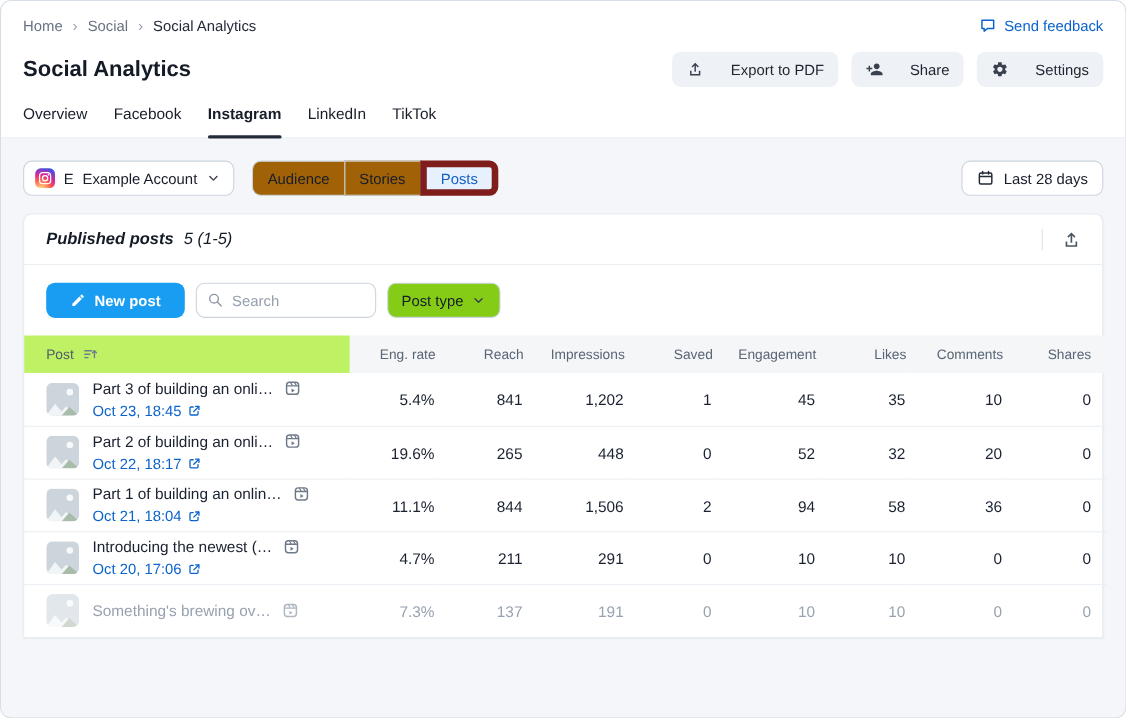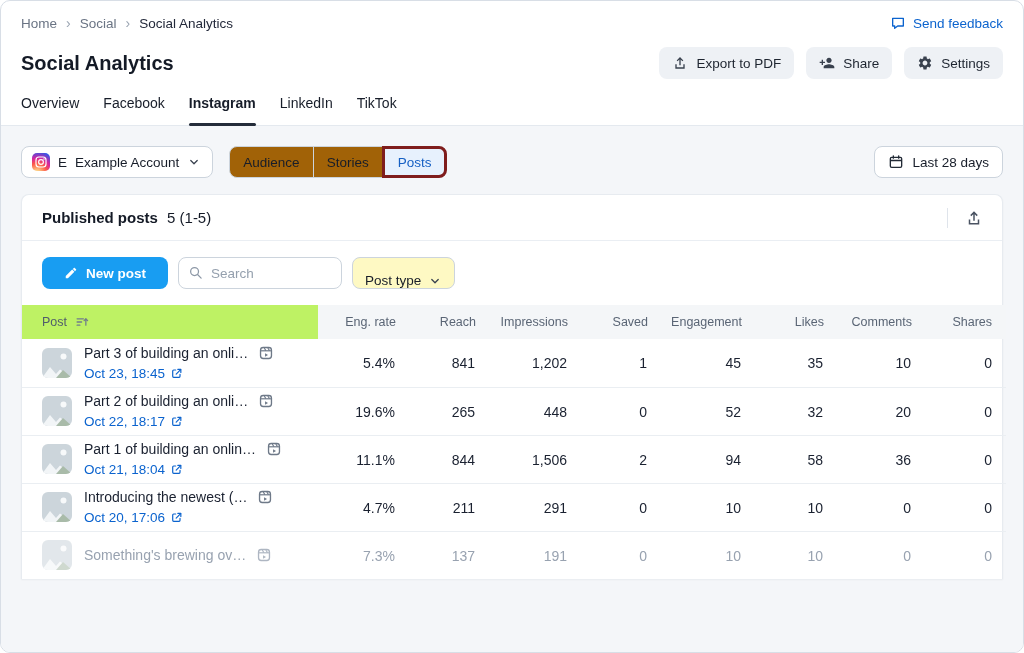--- a/index.html
+++ b/index.html
@@ -24,21 +24,21 @@
   .crumb.current { color: #23293a; }
   .bc-sep { color: #9aa4b2; font-size: 14px; }
   .feedback { display: flex; align-items: center; gap: 7px; color: #0b63ce; font-size: 13.5px; cursor: pointer; text-decoration: none; }
   .feedback .ic { width: 16px; height: 16px; }
 
   
   .title-row { flex: none; padding: 2px 20px 0; display: flex; align-items: center; justify-content: space-between; }
   h1 { margin: 0; font-size: 20px; font-weight: 700; color: #141a26; }
   .actions { display: flex; gap: 12px; }
   .btn-gray {
-    display: flex; align-items: center; gap: 8px; height: 32px; padding: 0 13px;
+    display: flex; align-items: center; gap: 24px; height: 32px; padding: 0 13px;
     background: #eef1f5; border: none; border-radius: 8px;
     font-size: 13.5px; color: #1e2530; font-family: inherit; cursor: pointer;
   }
   .btn-gray .ic { width: 16px; height: 16px; color: #39414e; }
 
   
   .tabs { flex: none; margin-top: 12px; padding: 0 20px; display: flex; gap: 24px; border-bottom: 1px solid #e4e9ef; }
   .tab { position: relative; font-size: 14px; color: #171d29; padding: 4px 0 14px; cursor: pointer; }
   .tab.active { font-weight: 700; }
   .tab.active::after { content: ""; position: absolute; left: 0; right: 0; bottom: -1px; height: 3px; background: #242c3a; border-radius: 2px; }
@@ -59,32 +59,32 @@
   .ig-badge .ic { width: 14px; height: 14px; }
   .chev { width: 14px; height: 14px; color: #39414e; }
 
   .segments { display: flex; margin-left: 16px; }
   .segment {
     height: 32px; padding: 0 13px; background: #a16207; border: 1px solid #ccd4dd; margin-left: -1px;
     font-size: 13.5px; color: #171d29; cursor: pointer; font-family: inherit;
   }
   .segment:first-child { border-radius: 8px 0 0 8px; margin-left: 0; }
   .segment:last-child { border-radius: 0 8px 8px 0; }
-  .segment.selected { background: #e7f1fd; border: 3px solid #7f1d1d; color: #1660c4; position: relative; z-index: 1; }
+  .segment.selected { background: #e7f1fd; border: 6px solid #7f1d1d; color: #1660c4; position: relative; z-index: 1; }
 
   .daterange {
     margin-left: auto; display: flex; align-items: center; gap: 8px; height: 32px; padding: 0 13px;
     background: #fff; border: 1px solid #ccd4dd; border-radius: 8px;
     font-size: 13.5px; color: #171d29; cursor: pointer; font-family: inherit;
   }
   .daterange .ic { width: 16px; height: 16px; color: #222a36; }
 
   
   .card { margin-top: 16px; background: #fff; border: 1px solid #e7ebf0; border-bottom: none; border-radius: 8px 8px 0 0; box-shadow: 0 1px 2px rgba(20,30,50,.05); }
-  .card-head { height: 46px; padding: 0 16px 0 20px; display: flex; align-items: center; justify-content: space-between; border-bottom: 1px solid #eaeef3; }
+  .card-head { height: 46px; padding: 0 16px 0 20px; display: flex; align-items: center; justify-content: space-between; border-bottom: 1px solid #eaeef3; font-style: italic; }
   .card-title { font-size: 15px; color: #141a26; }
   .card-title .bold { font-weight: 700; }
   .card-title .count { margin-left: 5px; }
   .head-right { display: flex; align-items: center; gap: 14px; }
   .vdiv { width: 1px; height: 20px; background: #dfe4eb; }
   .icon-btn { background: none; border: none; padding: 3px; cursor: pointer; color: #4a5362; }
   .icon-btn .ic { width: 18px; height: 18px; }
 
   .toolbar { padding: 16px 20px; display: flex; align-items: center; gap: 10px; }
   .btn-primary {
@@ -94,22 +94,22 @@
   }
   .btn-primary .ic { width: 14px; height: 14px; }
   .search-box { position: relative; width: 164px; border-radius: 14px; }
   .search-box .ic { position: absolute; left: 10px; top: 8px; width: 15px; height: 15px; color: #8c97a6; }
   .search-box input {
     width: 100%; height: 32px; border: 1px solid #ccd4dd; border-radius: 8px;
     padding: 0 10px 0 32px; font-size: 13.5px; font-family: inherit; color: #171d29; outline: none;
   }
   .search-box input::placeholder { color: #95a0ae; }
   .posttype {
-    display: flex; align-items: flex-end; gap: 7px; height: 32px; padding: 0 12px;
-    background: #fef9c3; border: 1px solid #ccd4dd; border-radius: 8px;
+    display: flex; align-items: center; gap: 7px; height: 32px; padding: 0 12px;
+    background: #84cc16; border: 1px solid #ccd4dd; border-radius: 8px;
     font-size: 13.5px; color: #171d29; cursor: pointer; font-family: inherit;
   }
 
   
   table { width: 100%; border-collapse: collapse; table-layout: fixed; }
   thead th { height: 34px; font-size: 12.5px; font-weight: 400; color: #5a6575; text-align: right; background: #f4f6f8; padding: 0; }
   th.post-th { text-align: left; background: #bef264; padding-left: 20px; color: #515c6c; }
   th.post-th .sort { display: inline-block; width: 14px; height: 14px; color: #707c8c; margin-left: 8px; vertical-align: -3px; }
   th.shares-th, td.shares-td { padding-right: 14px; }
 

